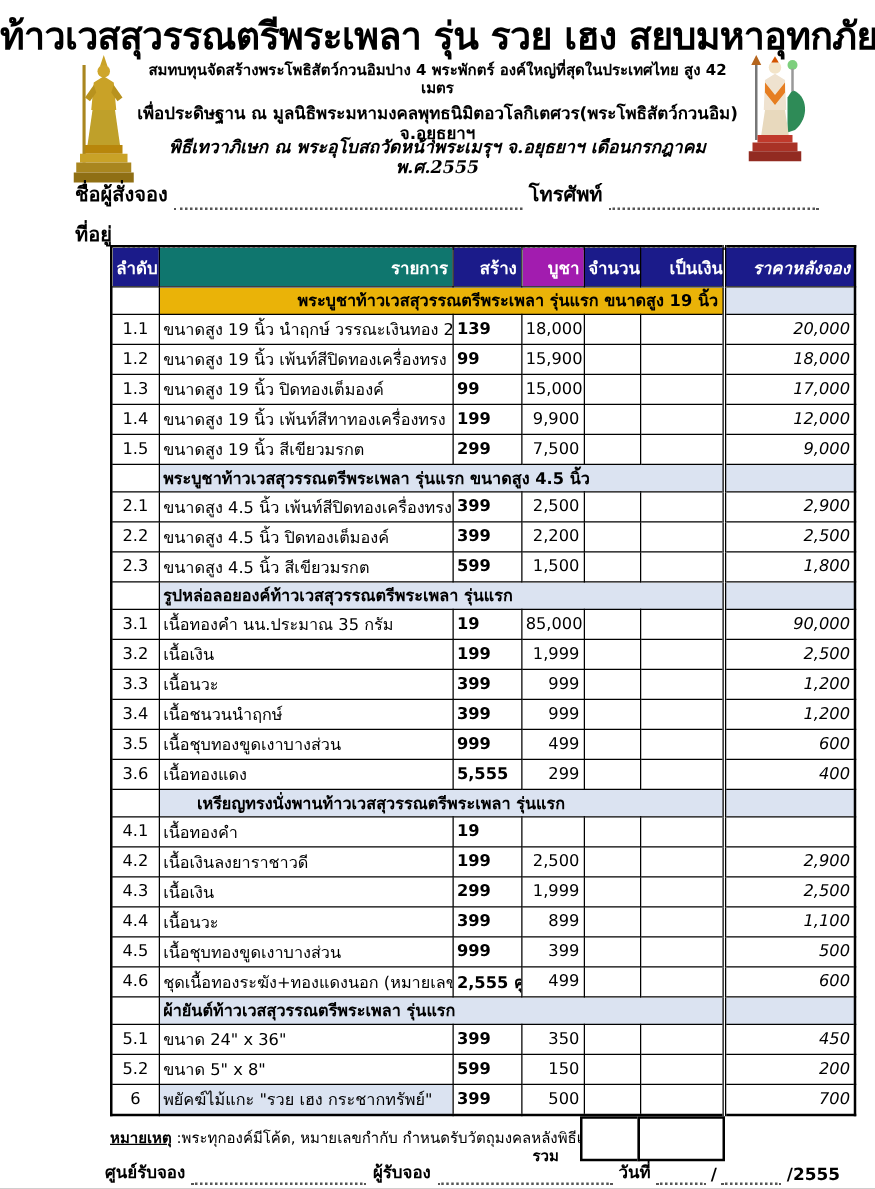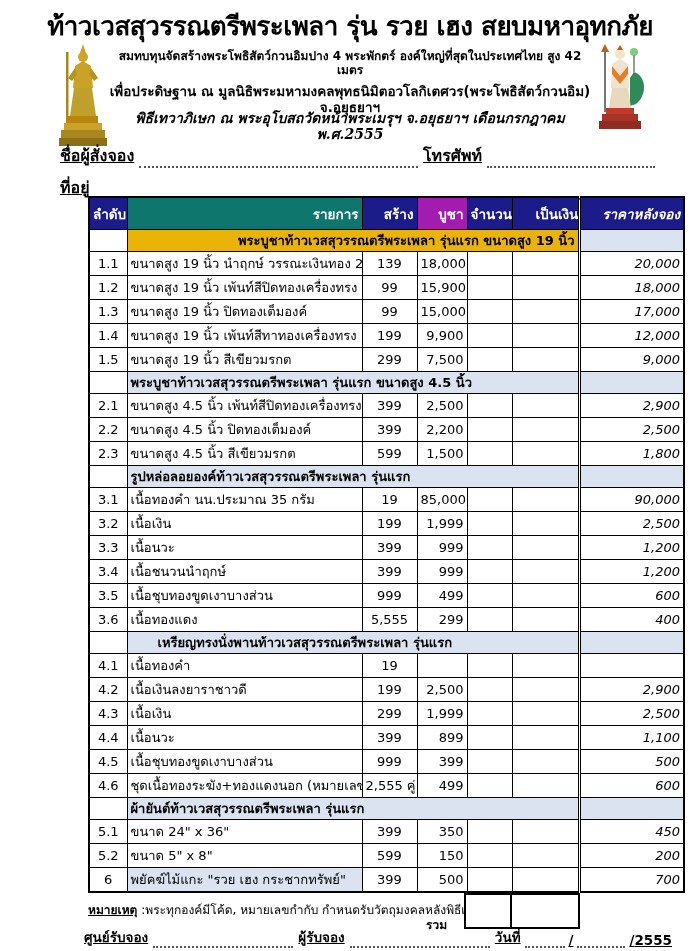--- a/index.html
+++ b/index.html
@@ -2,48 +2,48 @@
 <html><head>
 <meta charset="utf-8">
 <style>
   html,body{margin:0;padding:0;background:#888;}
   .page{
     position:relative;width:700px;height:951px;margin:0 auto;background:#ffffff;
     font-family:"DejaVu Sans","Liberation Sans",sans-serif;color:#000;overflow:hidden;
   }
   
   .title{position:absolute;top:5px;left:0;width:100%;text-align:center;
-    font-size:26px;font-weight:bold;letter-spacing:-0.5px;white-space:nowrap;}
+    font-size:30px;font-weight:bold;letter-spacing:-0.5px;white-space:nowrap;}
   .sub{position:absolute;left:108px;width:484px;text-align:center;font-weight:bold;line-height:1.15;}
   .sub1{top:50px;font-size:12px;}
   .sub2{top:84px;font-size:13.5px;}
   .sub3{top:110px;font-size:14px;font-style:italic;font-family:"DejaVu Serif","Liberation Serif",serif;}
   .deity{position:absolute;}
   .deity-left{left:56px;top:44px;}
   .deity-right{left:590px;top:42px;}
   
   .form-line{position:absolute;display:flex;align-items:flex-end;font-weight:bold;font-size:16px;}
   .fl1{top:143px;left:60px;right:40px;}
   .fl2{top:175px;left:60px;right:40px;}
   .dots{border-bottom:2px dotted #555;height:15px;margin:0 5px;}
   .grow{flex:1;}
-  .lbl{white-space:nowrap;text-decoration:underline;}
+  .lbl{white-space:nowrap;}
   
   .order-table{position:absolute;top:196px;left:88px;width:595px;
     border-collapse:collapse;table-layout:fixed;font-size:13px;}
   .order-table th,.order-table td{border:1px solid #000;padding:0 3px;overflow:hidden;white-space:nowrap;}
   .order-table{border:2px solid #000;}
   .order-table th{height:31px;color:#fff;font-weight:bold;font-size:13.5px;text-align:right;}
   .order-table td{height:23px;}
   .item-row td{height:23px;}
   .section-row td{height:20px;}
   .c-sect{font-weight:bold;text-align:left;padding-left:5px;}
   .col-no{text-align:center;}
   .col-item{text-align:left;padding-left:5px;}
-  .col-made{text-align:center;}
+  .col-made{text-align:left;font-weight:bold;}
   .col-price{text-align:right;padding-right:4px;}
   .col-after{font-style:italic;text-align:right;padding-right:22px;}
   .bl-double{border-left:3px double #000 !important;}
   
   .note{position:absolute;top:900px;left:88px;font-size:12px;white-space:nowrap;}
   .note .u{font-weight:bold;text-decoration:underline;}
   .total-label{position:absolute;top:903px;left:426px;font-size:12px;font-weight:bold;margin-top:12px;}
   .total-box{position:absolute;top:893px;height:36px;border:2px solid #000;background:#fff;box-sizing:border-box;}
   .tb-qty{left:464px;width:48px;}
   .tb-amt{left:510px;width:70px;}

